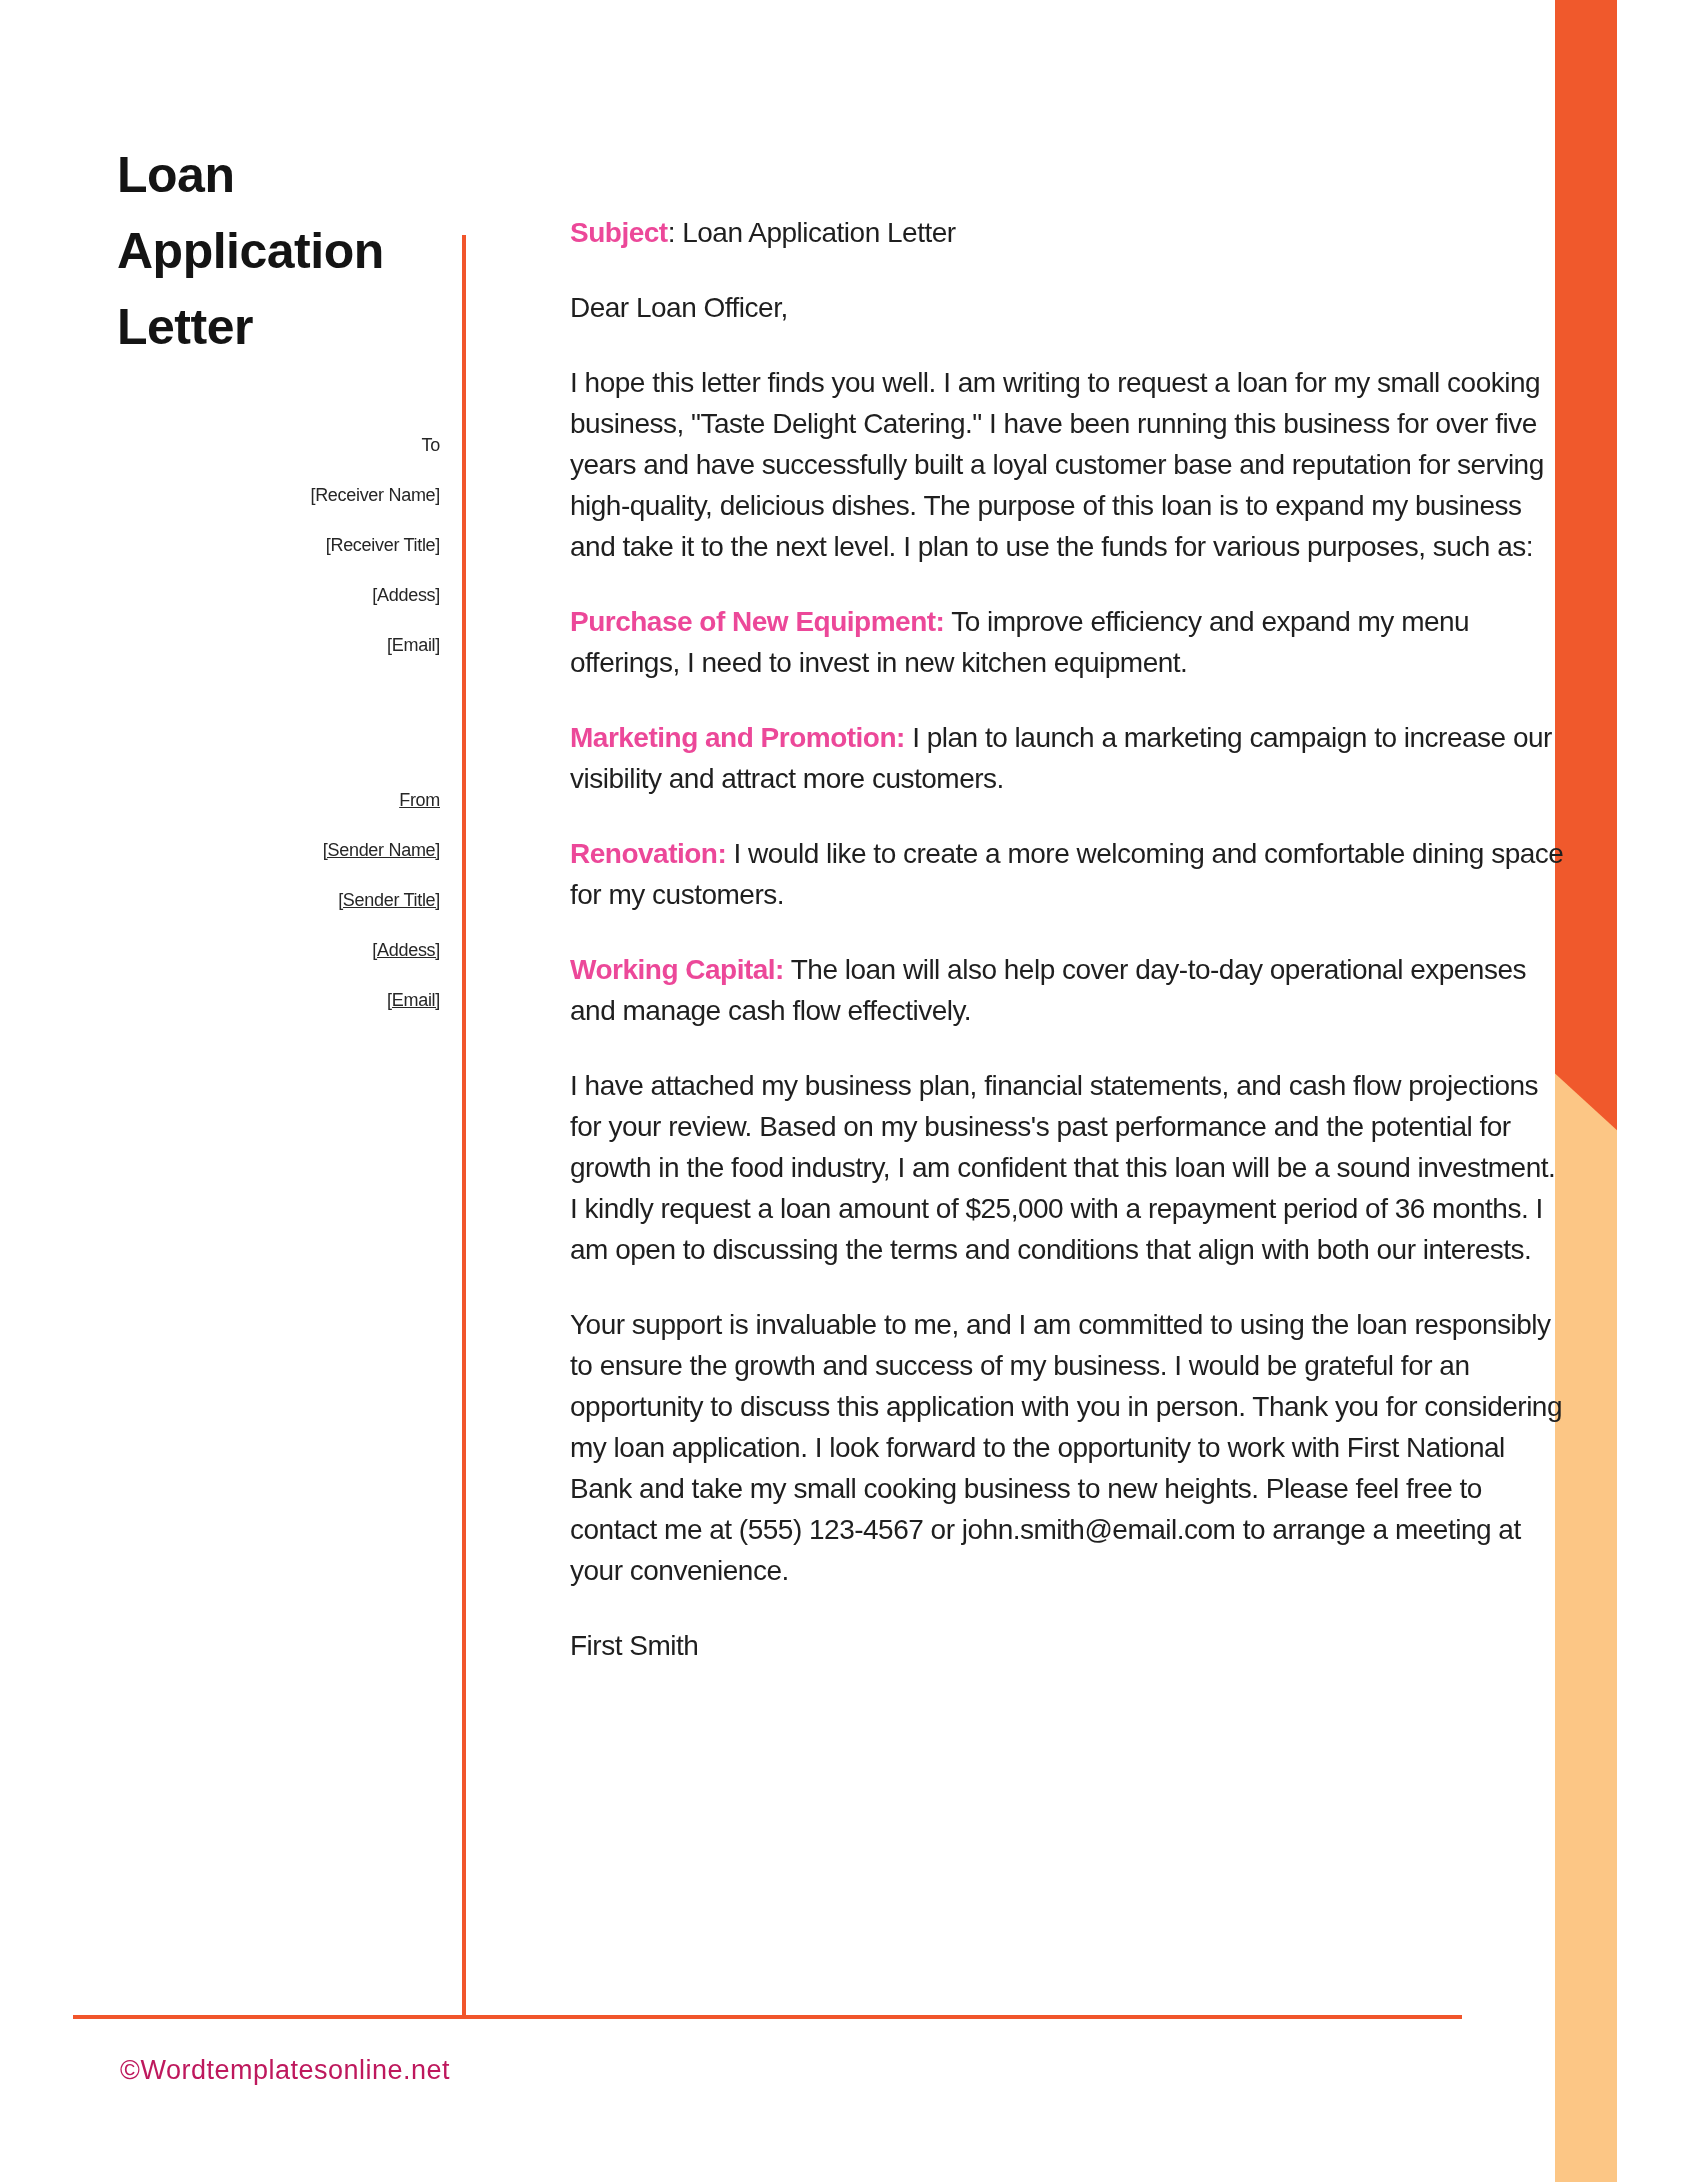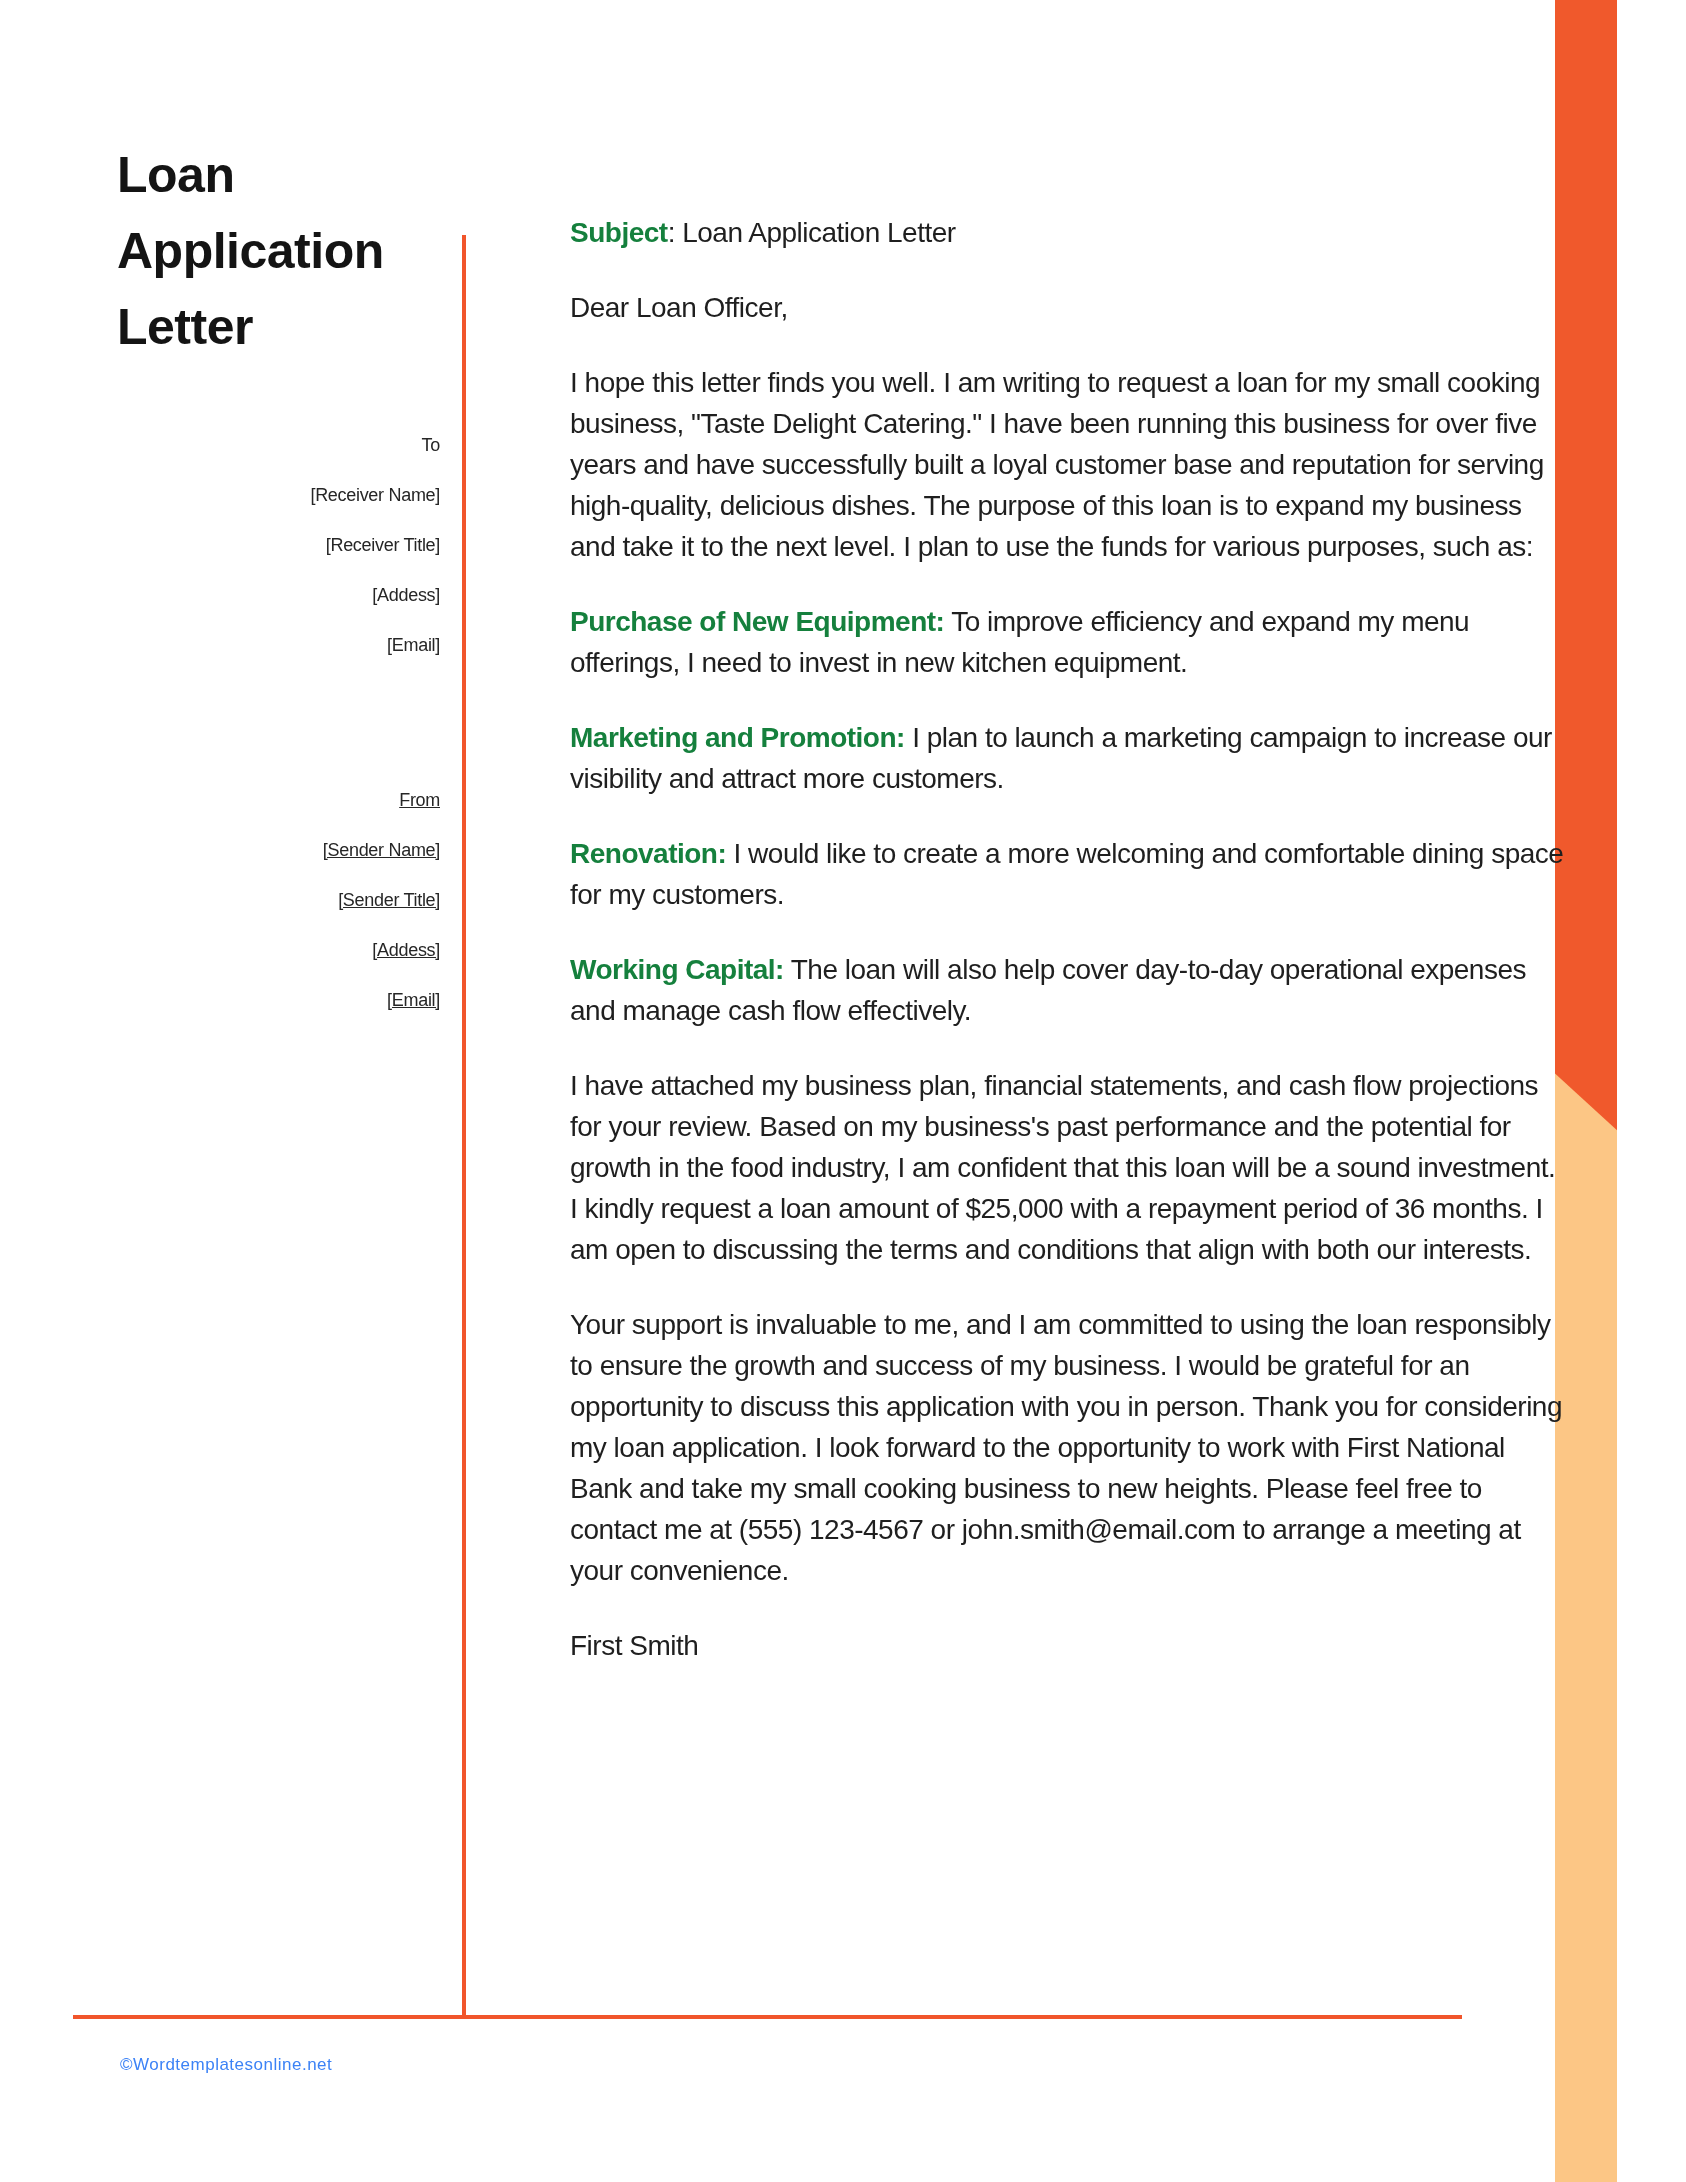--- a/index.html
+++ b/index.html
@@ -67,35 +67,35 @@
   .letter {
     position: absolute;
     left: 570px; top: 212px;
     width: 997px;
     font-size: 28px;
     line-height: 41px;
     letter-spacing: -0.5px;
     color: #1f1f1f;
   }
   .letter p { margin: 0 0 34px 0; }
-  .letter strong { font-weight: 700; color: #15803d; }
+  .letter strong { font-weight: 700; color: #ec4899; }
   .closing { margin-top: 39px !important; }
 
   
   .divider-h {
     position: absolute;
     left: 73px; top: 2015px;
     width: 1389px; height: 3.7px;
     background: #F1552B;
   }
   .footer-credit {
     position: absolute;
     left: 120px; top: 2055px;
-    font-size: 17px;
-    color: #3b82f6;
+    font-size: 27px;
+    color: #be185d;
     letter-spacing: 0.5px;
   }
 </style>
 </head>
 <body>
 
 <div class="page">
 
   <div class="stripe">
     <div class="stripe-light"></div>

